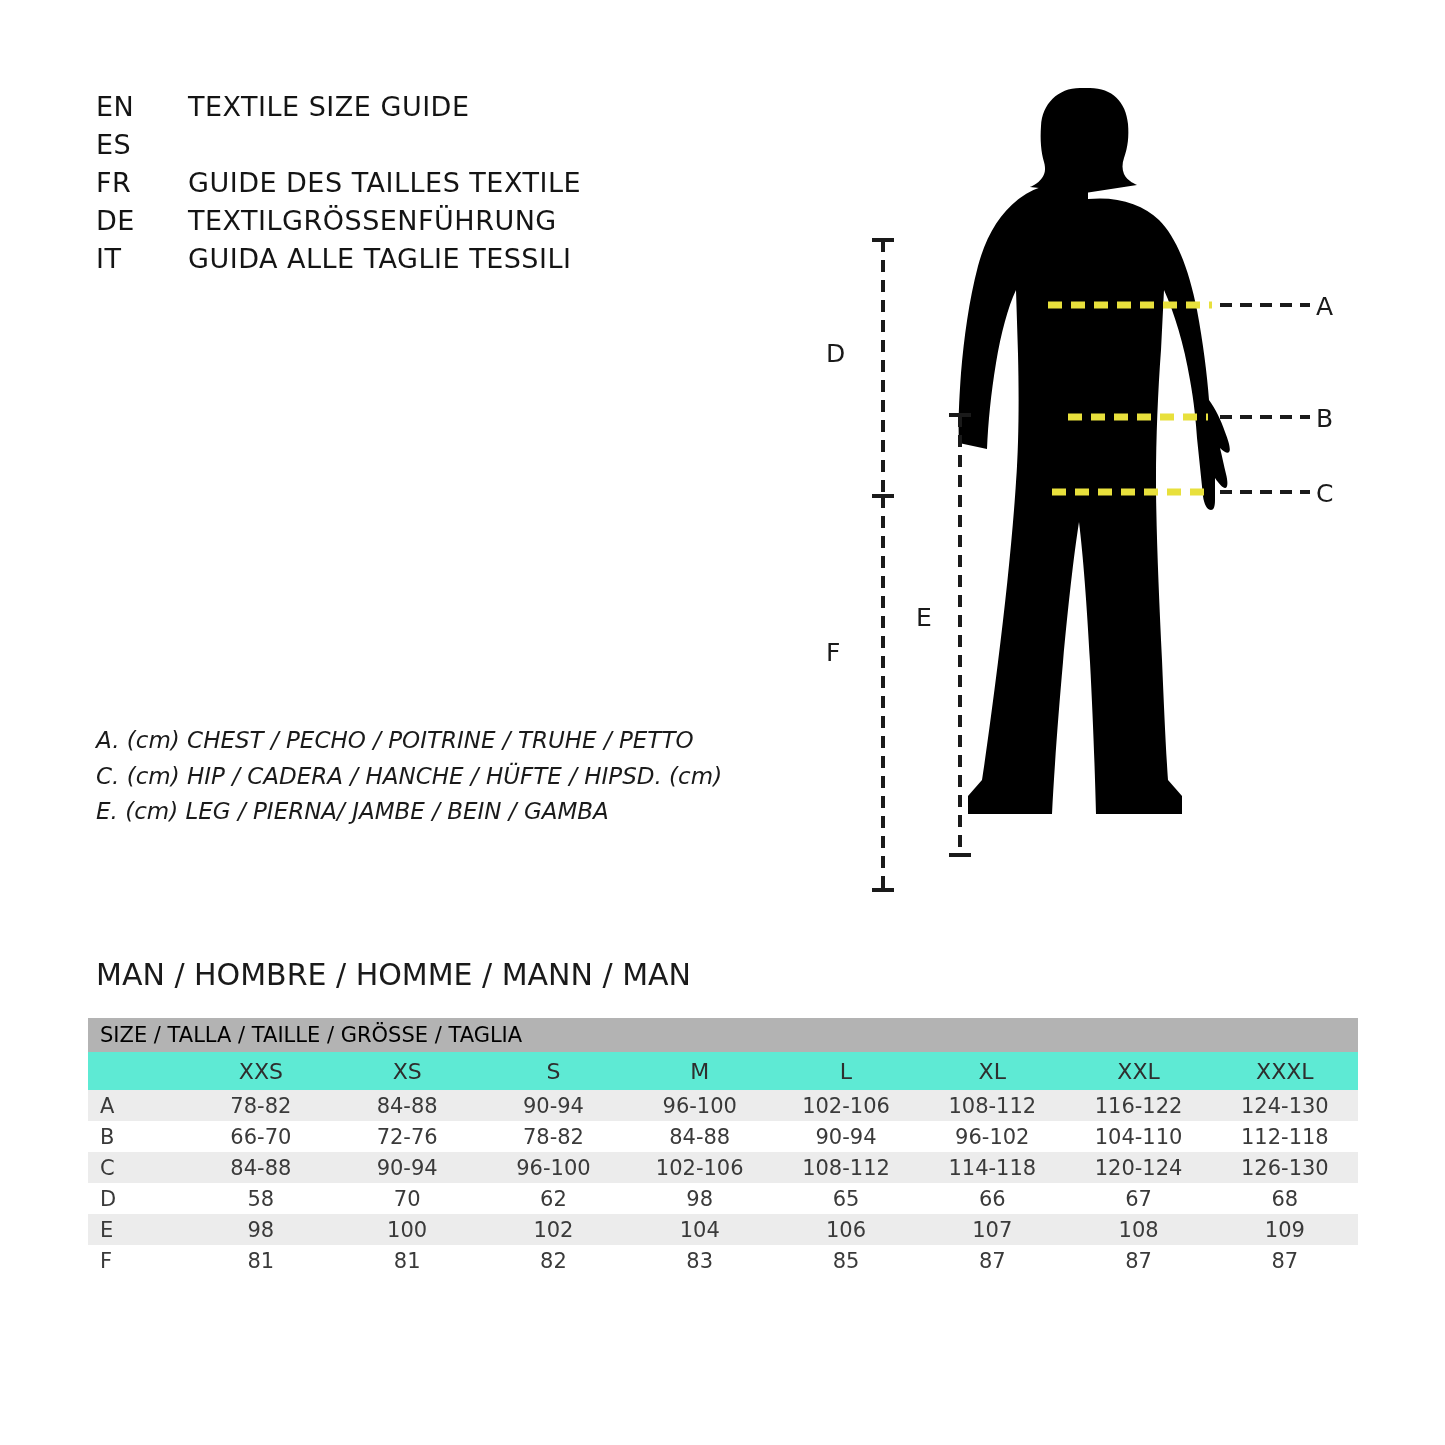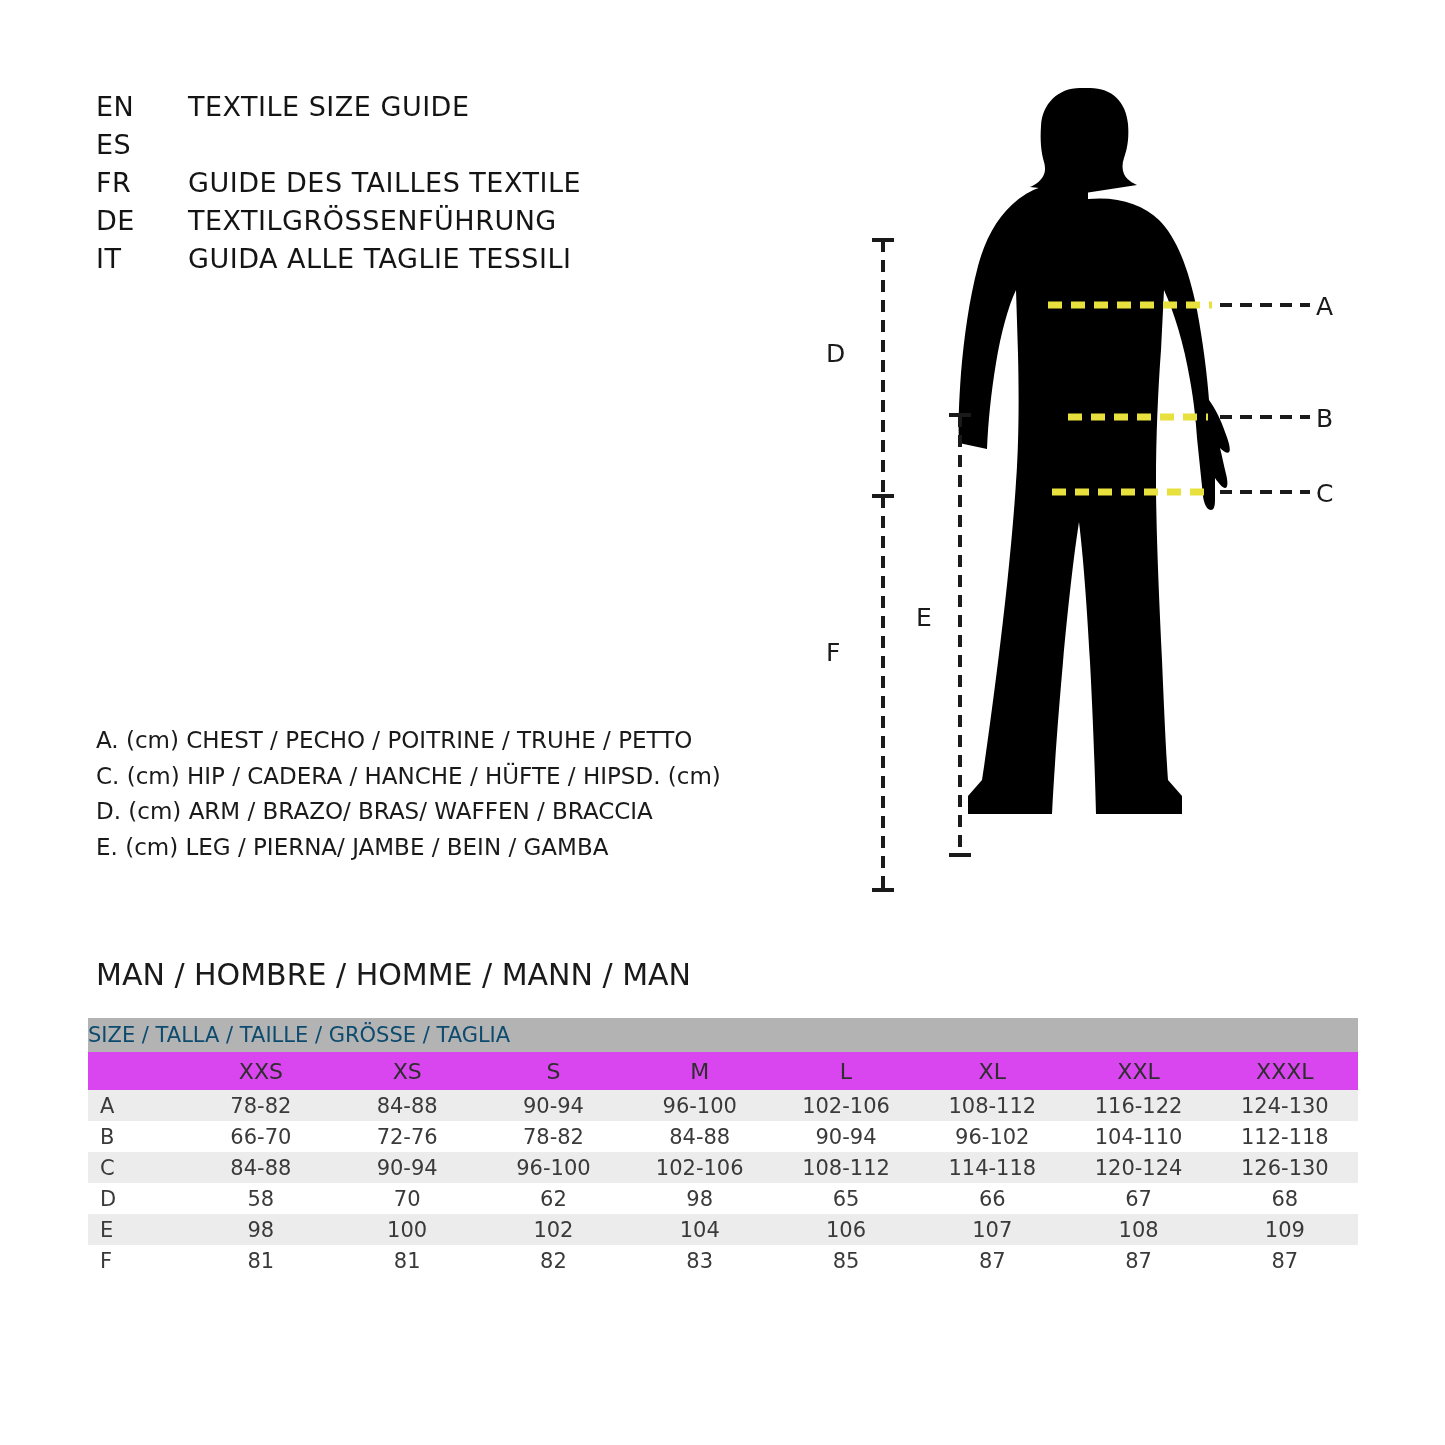--- a/index.html
+++ b/index.html
@@ -42,20 +42,21 @@
     position: absolute;
     left: 96px;
     top: 723px;
     width: 800px;
   }
   .legend-row {
     font-size: 23px;
     line-height: 35.5px;
     color: #1a1a1a;
     white-space: nowrap;
+    font-style: italic;
   }
   #gender-label {
     position: absolute;
     left: 96px;
     top: 957px;
     font-size: 30px;
     color: #1a1a1a;
     white-space: nowrap;
   }
 
@@ -96,32 +97,33 @@
   }
   #size-table td, #size-table th {
     padding: 0;
     text-align: center;
     font-weight: normal;
     height: 31px;
   }
   #size-table .head-bar td {
     background: #b3b3b3;
     text-align: left;
+    padding-left: 12px;
     height: 34px;
     font-size: 21px;
-    color: #0c4a6e;
+    color: #000000;
   }
   #size-table .col-label {
     width: 78px;
     text-align: left;
     padding-left: 12px;
     color: #3a3a3a;
   }
   #size-table .size-head td {
-    background: #d946ef;
+    background: #5eead4;
     height: 38px;
     font-size: 22px;
     color: #2e2e2e;
   }
   #size-table tr.shaded td { background: #ececec; }
   #size-table tr.plain td { background: #ffffff; }
   #size-table td.data { width: 132px; }
 </style>
 </head>
 <body>
@@ -144,21 +146,20 @@
   </div>
   <div class="title-row">
     <span class="title-lang">IT</span>
     <span class="title-text">GUIDA ALLE TAGLIE TESSILI</span>
   </div>
 </div>
 
 <div id="legend-block">
   <div class="legend-row">A. (cm) CHEST / PECHO / POITRINE / TRUHE / PETTO</div>
   <div class="legend-row">C. (cm) HIP / CADERA / HANCHE / HÜFTE / HIPSD. (cm)</div>
-  <div class="legend-row">D. (cm) ARM / BRAZO/ BRAS/ WAFFEN / BRACCIA</div>
   <div class="legend-row">E. (cm) LEG / PIERNA/ JAMBE / BEIN / GAMBA</div>
 </div>
 
 <div id="gender-label">MAN / HOMBRE / HOMME / MANN / MAN</div>
 
 <div id="figure-area">
   <svg id="silhouette" width="600" height="900" viewBox="0 0 600 900">
 
     <path fill="#000000" d="M300 28
       c-22 0 -38 16 -39 38

